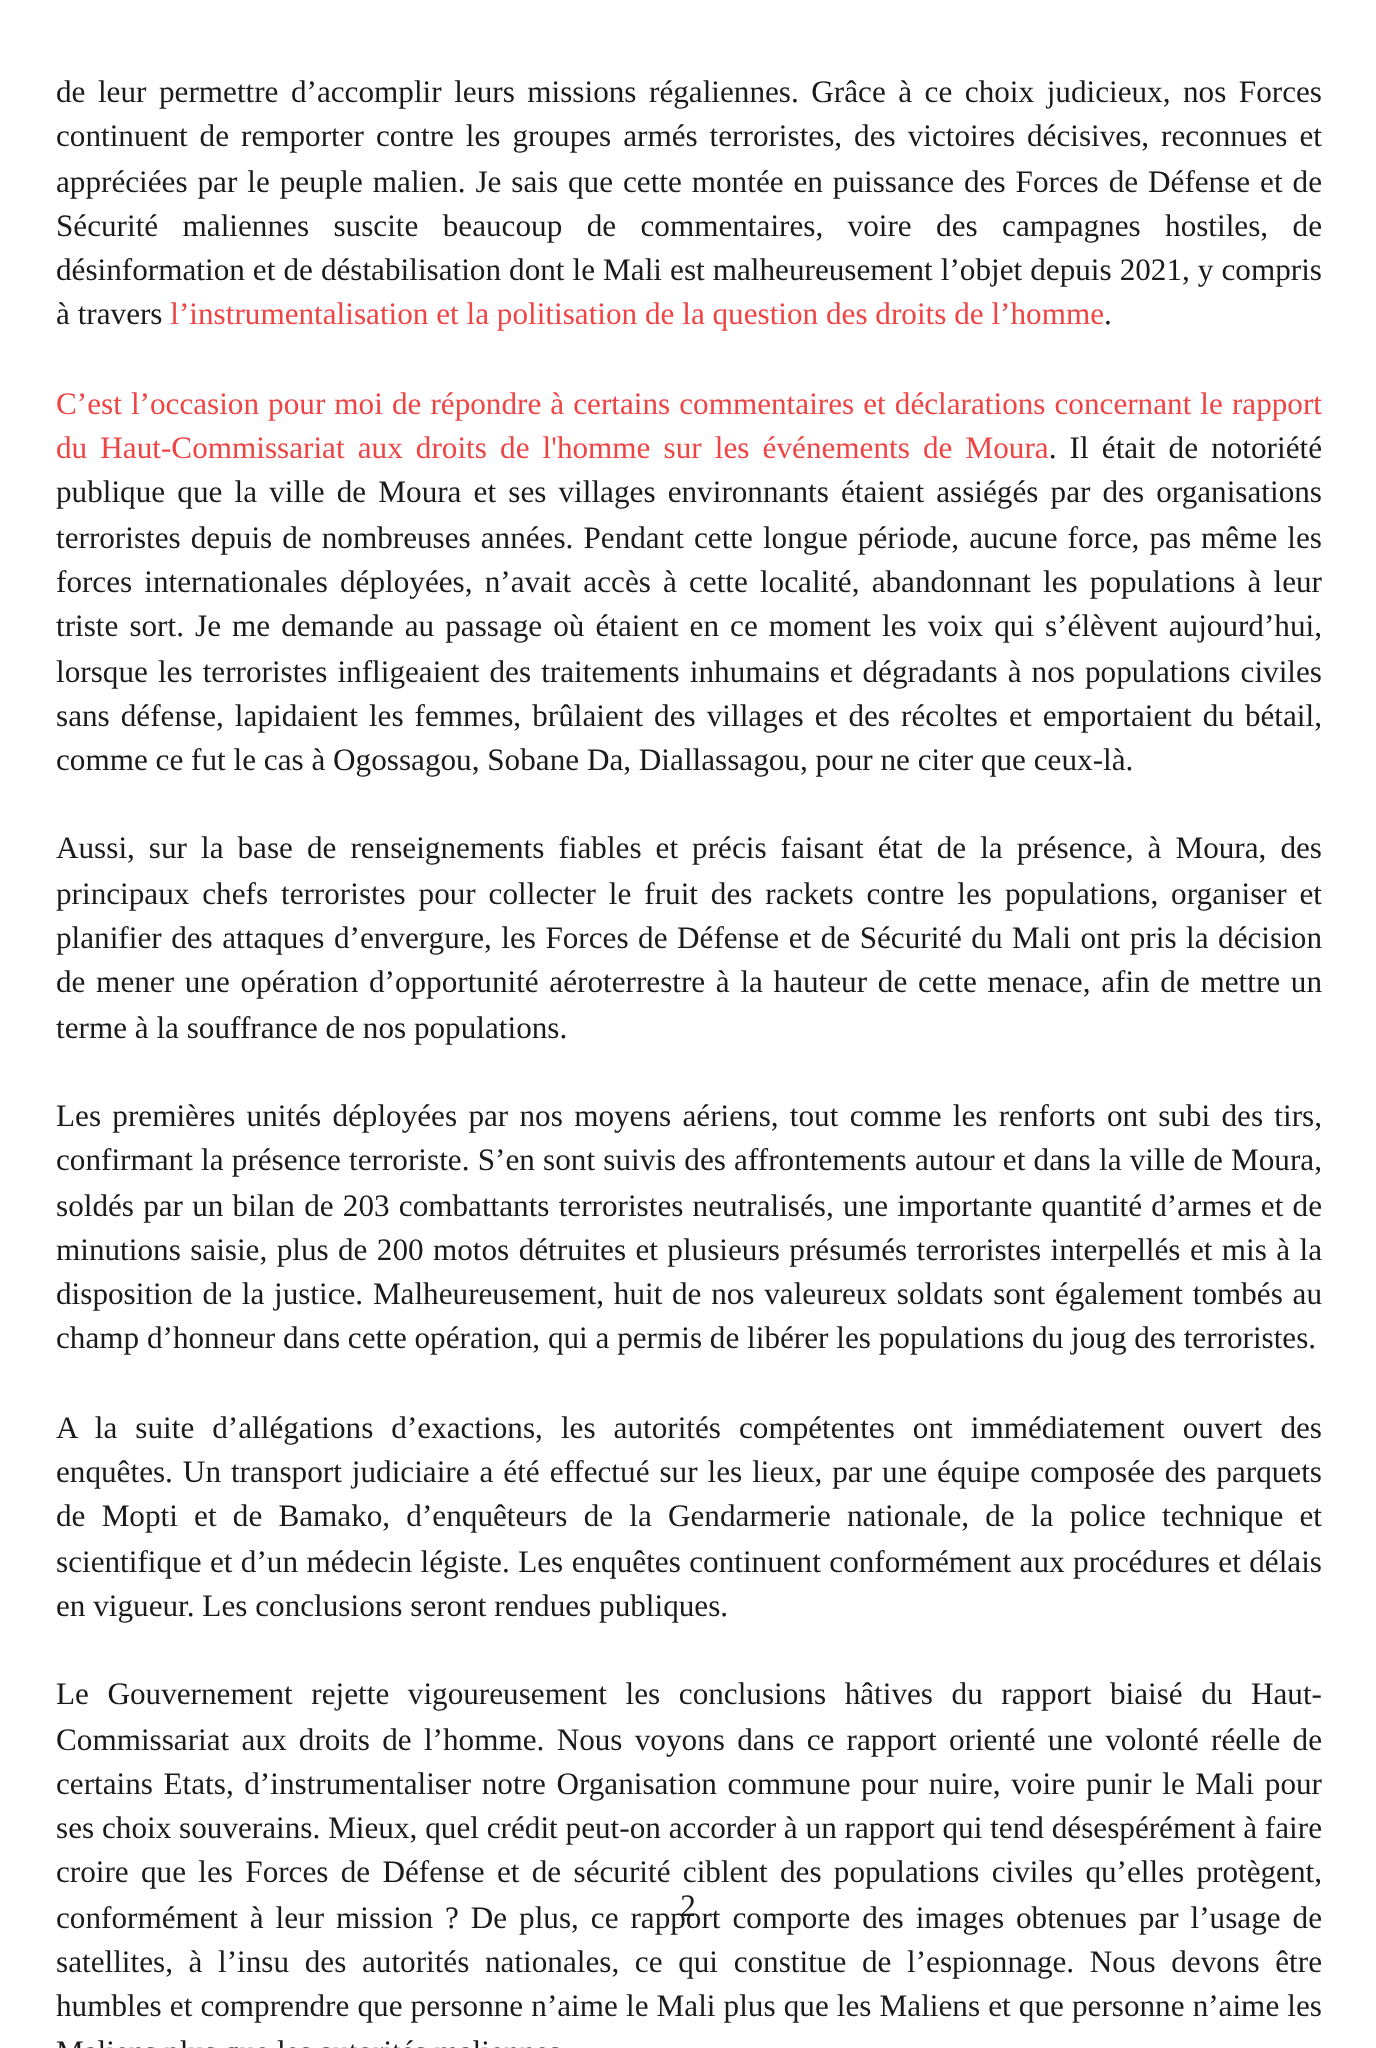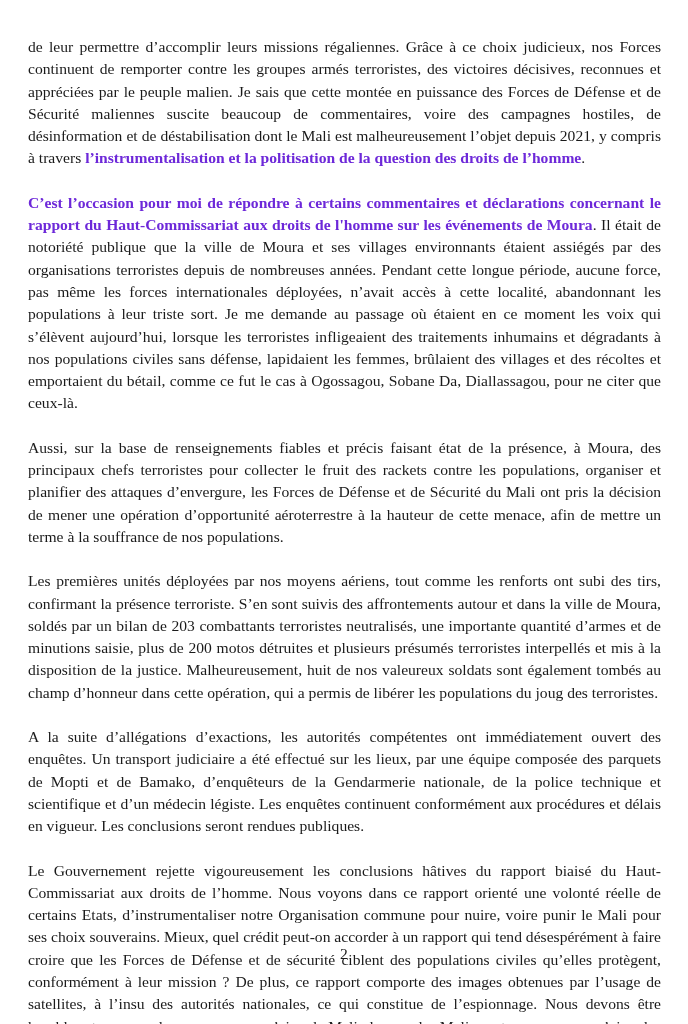--- a/index.html
+++ b/index.html
@@ -4,21 +4,21 @@
   <style>
     html, body { margin: 0; padding: 0; background: #ffffff; }
     body { width: 688px; height: 1024px; overflow: hidden; position: relative; }
     .page {
       position: absolute; left: 28px; top: 36px; width: 633px;
       font-family: "Liberation Serif", "DejaVu Serif", serif;
       font-size: 15.6px; line-height: 22.3px; color: #1a1a1a;
       text-align: justify;
     }
     .para { margin: 0 0 22px 0; }
-    b { font-weight: bold; color: #6d28d9; }
+    b { font-weight: normal; color: #ef4444; }
     .page-number {
       position: absolute; left: 0; width: 688px; top: 945px;
       text-align: center; font-family: "Liberation Serif", "DejaVu Serif", serif;
       font-size: 15.6px; color: #1a1a1a;
     }
   </style>
 </head>
 <body>
 
 <div class="page">

